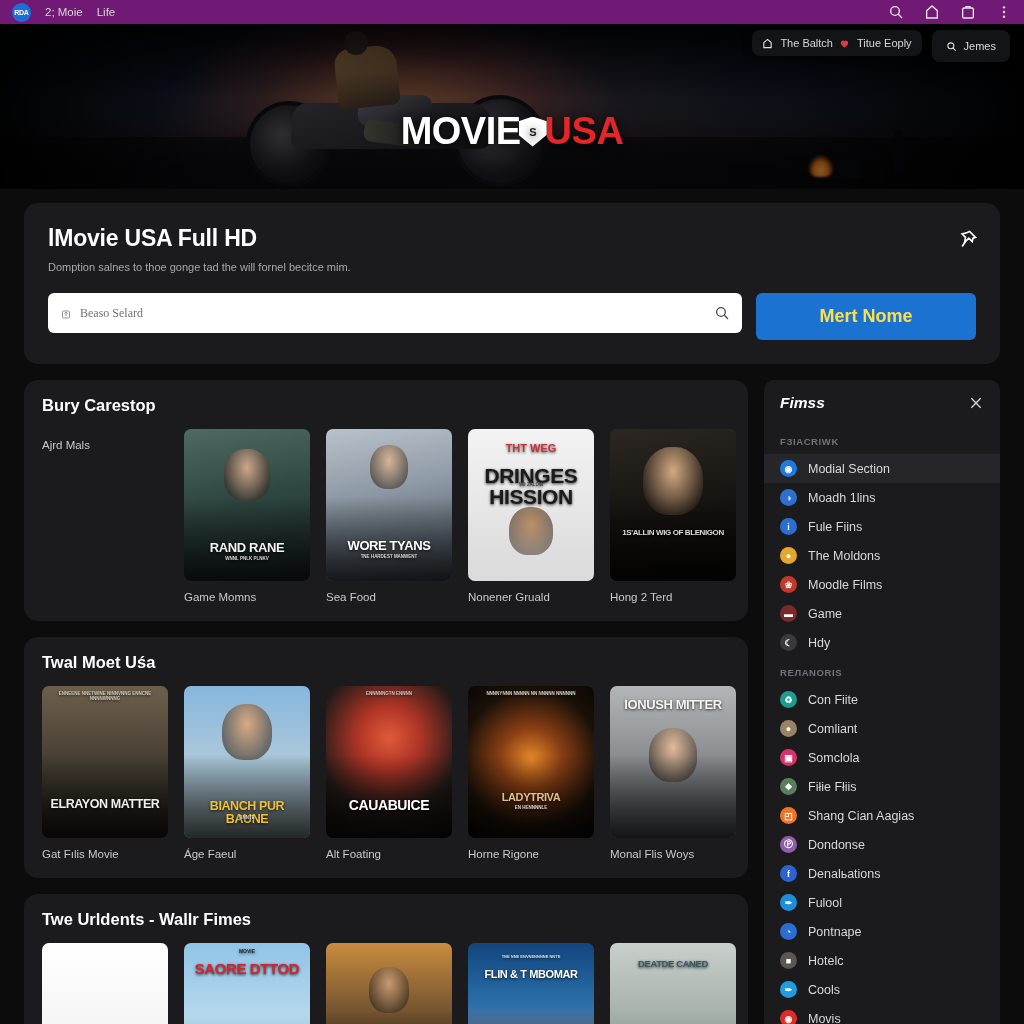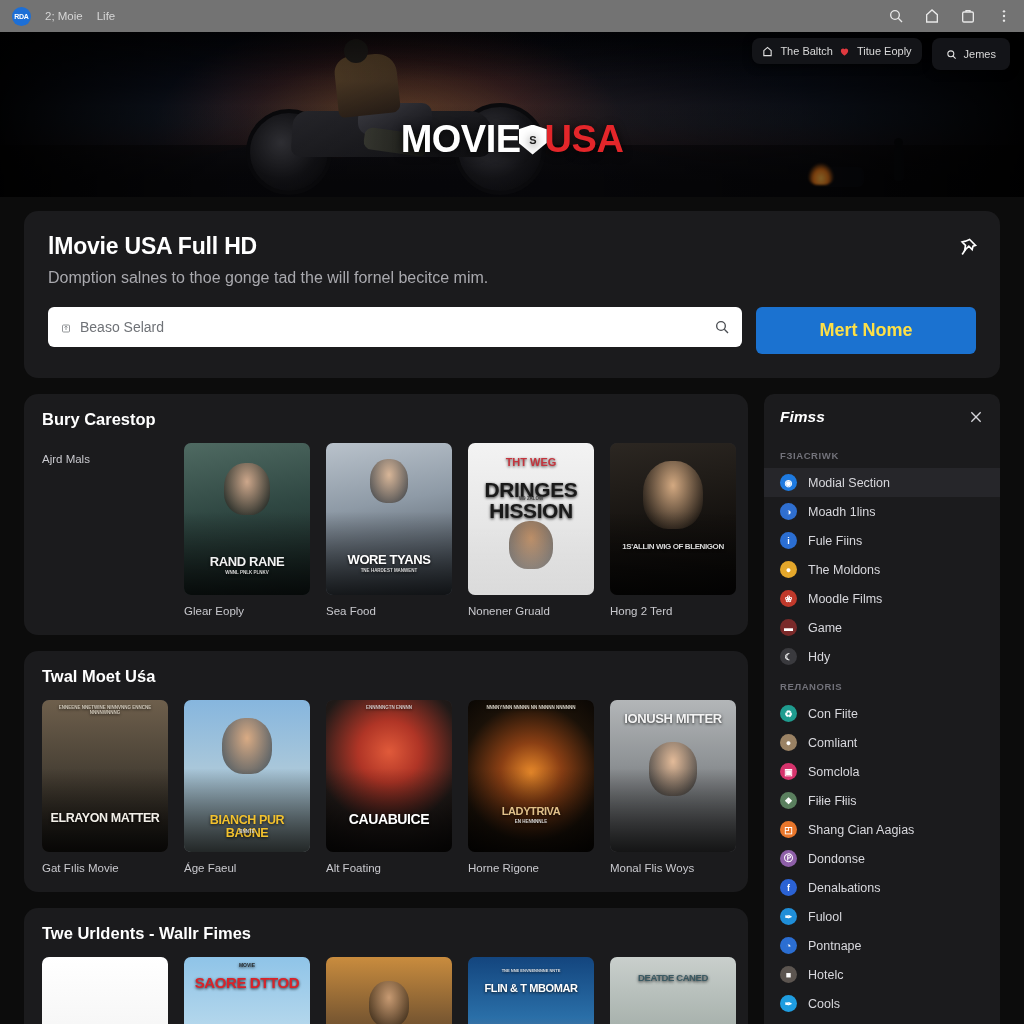--- a/index.html
+++ b/index.html
@@ -5,22 +5,22 @@
   * { box-sizing: border-box; margin: 0; padding: 0; }
   html, body {
     width: 1024px; height: 1024px;
     background: #0c0c0c;
     font-family: "Liberation Sans", sans-serif;
     overflow: hidden;
   }
 
   
   .topbar {
-    height: 32px; width: 100%;
-    background: #737373;
+    height: 24px; width: 100%;
+    background: #701a75;
     display: flex; align-items: center;
     padding: 0 12px;
     gap: 14px;
   }
   .brand-logo {
     width: 19px; height: 19px; border-radius: 50%;
     background: #1d6fd6;
     display: flex; align-items: center; justify-content: center;
     font-size: 7px; font-weight: bold; color: #fff;
     letter-spacing: -0.3px;
@@ -161,37 +161,37 @@
 
   .card {
     background: #1b1b1d;
     border-radius: 14px;
     margin-bottom: 16px;
   }
 
   
   .search-card { padding: 22px 24px 24px 24px; position: relative; }
   .sc-title { color: #fff; font-size: 23px; font-weight: 700; letter-spacing: -0.2px; }
-  .sc-sub { color: #a9a9ae; font-size: 16px; margin-top: 9px; }
+  .sc-sub { color: #a9a9ae; font-size: 11px; margin-top: 9px; }
   .sc-pin {
     position: absolute; right: 22px; top: 26px;
     width: 20px; height: 20px;
   }
   .sc-pin svg { width: 20px; height: 20px; display: block; }
   .sc-row { display: flex; gap: 14px; margin-top: 20px; }
   .search-field {
     flex: 1; height: 40px; background: #fff; border-radius: 6px;
     display: flex; align-items: center; padding: 0 12px; gap: 8px;
     position: relative;
   }
   .search-field .sf-lead { width: 12px; height: 13px; flex: none; opacity: .75; }
   .search-field .sf-lead svg { width: 12px; height: 13px; display: block; }
   .search-field input {
     flex: 1; border: none; outline: none; background: transparent;
-    font-family: Liberation Sans, sans-serif; font-size: 14px; color: #333;
+    font-family: Liberation Serif, serif; font-size: 12px; color: #333;
   }
   .search-field input::placeholder { color: #6f7277; }
   .sf-search { width: 16px; height: 16px; flex: none; }
   .sf-search svg { width: 16px; height: 16px; display: block; }
   .primary-btn {
     width: 220px; height: 47px; border-radius: 6px;
     background: #1b72d0; color: #fde047;
     border: none; cursor: pointer;
     font-family: "Liberation Sans", sans-serif;
     font-size: 18px; font-weight: 600;
@@ -399,21 +399,21 @@
                 <div class="poster-caption">Ajrd Mals</div>
               </div>
               <div class="poster-item">
                 <div class="poster">
                   <div class="pa" style="background: linear-gradient(170deg, rgb(79, 106, 98) 0%, rgb(47, 71, 66) 45%, rgb(21, 33, 31) 100%);"></div>
                   <div class="p-face" style="top: 20px; width: 46px; height: 52px; background: radial-gradient(at 50% 36%, rgb(205, 167, 139) 0%, rgba(0, 0, 0, 0.55) 92%);"></div>
                   <div class="pa" style="background: linear-gradient(rgba(0, 0, 0, 0) 45%, rgba(0, 0, 0, 0.72) 100%);"></div>
                   <div class="ptext" style="top: 112px; font-size: 13px; color: rgb(242, 242, 242); padding: 0px 4px; letter-spacing: -0.4px;">RAND RANE</div>
                   <div class="ptext" style="top: 128px; font-size: 4.5px; color: rgb(216, 216, 216); font-weight: 600; padding: 0px 6px;">WNNL PNLK PLNKV</div>
                 </div>
-                <div class="poster-caption">Glear Eoply</div>
+                <div class="poster-caption">Game Momns</div>
               </div>
               <div class="poster-item">
                 <div class="poster">
                   <div class="pa" style="background: linear-gradient(170deg, rgb(185, 194, 203) 0%, rgb(142, 154, 166) 40%, rgb(59, 67, 76) 100%);"></div>
                   <div class="p-face" style="top: 16px; width: 38px; height: 44px; background: radial-gradient(at 50% 36%, rgb(216, 182, 152) 0%, rgba(0, 0, 0, 0.55) 92%);"></div>
                   <div class="pa" style="background: linear-gradient(rgba(0, 0, 0, 0) 45%, rgba(0, 0, 0, 0.72) 100%);"></div>
                   <div class="ptext" style="top: 110px; font-size: 13px; color: rgb(255, 255, 255); padding: 0px 4px; letter-spacing: -0.4px;">WORE TYANS</div>
                   <div class="ptext" style="top: 126px; font-size: 4.5px; color: rgb(216, 216, 216); font-weight: 600; padding: 0px 6px;">TNE HARDEST MANWENT</div>
                 </div>
                 <div class="poster-caption">Sea Food</div>

